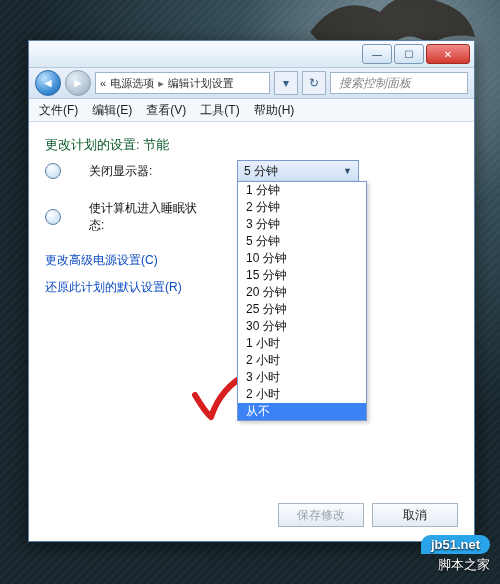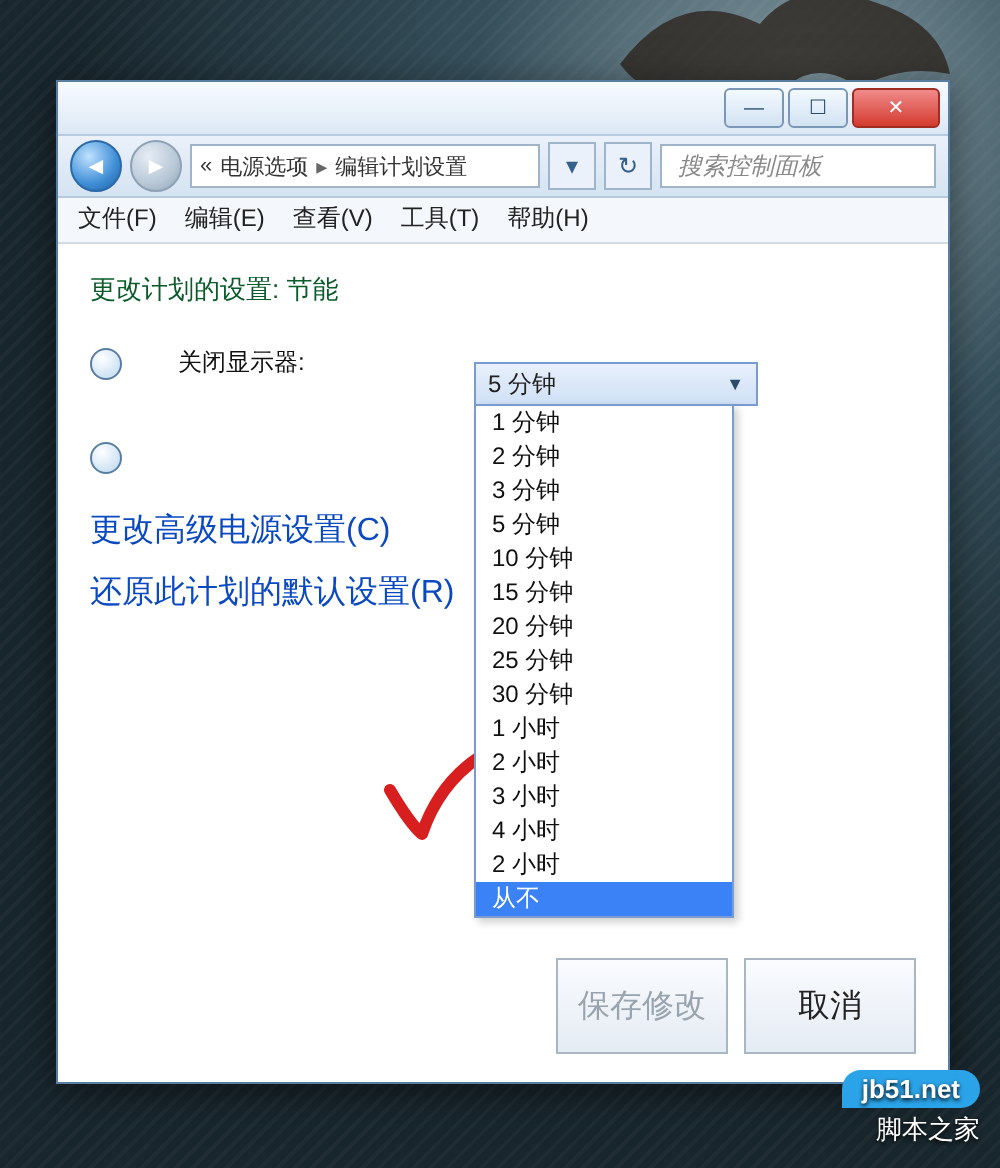--- a/index.html
+++ b/index.html
@@ -17,40 +17,40 @@
   .titlebar{height:26px;background:linear-gradient(#f7fbff,#dce8f5);border-bottom:1px solid #b7c9dc;display:flex;align-items:center;justify-content:flex-end;padding:0 4px;gap:2px;}
   .tbtn{width:28px;height:18px;border:1px solid #7a97b5;border-radius:3px;display:flex;align-items:center;justify-content:center;background:linear-gradient(#f3f9ff,#d2e3f3);font-size:10px;color:#2c4c6c;}
   .tbtn.close{background:linear-gradient(#f08a8a,#d43b2f);border-color:#a12c22;color:#fff;width:42px;}
   .navbar{height:30px;background:linear-gradient(#eaf1fa,#d5e3f2);border-bottom:1px solid #b7c9dc;display:flex;align-items:center;gap:4px;padding:0 6px;}
   .navBtn{width:24px;height:24px;border-radius:50%;background:radial-gradient(circle at 35% 30%,#bfe2ff,#3f8ed6 60%,#1e5d9e);border:1px solid #2b6aa8;display:flex;align-items:center;justify-content:center;color:#fff;font-size:12px;}
   .navBtn.disabled{background:radial-gradient(circle at 35% 30%,#e5edf5,#b8c7d6 60%,#8ea2b6);border-color:#8ea2b6;}
   .addr{flex:1;height:20px;border:1px solid #9fb4c9;background:#fff;display:flex;align-items:center;gap:4px;padding:0 4px;font-size:11px;color:#333;overflow:hidden;white-space:nowrap;}
   .addr .chev{color:#666;}
   .addrReload{width:22px;height:22px;border:1px solid #9fb4c9;background:#eaf1fa;display:flex;align-items:center;justify-content:center;color:#35608c;}
   .search{width:120px;height:20px;border:1px solid #9fb4c9;background:#fff;display:flex;align-items:center;padding:0 8px;color:#888;font-style:italic;}
-  .menubar{height:22px;background:#f4f8fc;border-bottom:1px solid #d0dbe6;display:flex;gap:2px;padding:0 4px;font-size:12px;color:#222;}
+  .menubar{height:22px;background:#f4f8fc;border-bottom:1px solid #d0dbe6;display:flex;align-items:center;gap:2px;padding:0 4px;font-size:12px;color:#222;}
   .menu{padding:2px 6px;}
   .content{position:relative;padding:14px 16px 0 16px;color:#222;}
   h2{margin:0 0 6px 0;font-size:13px;font-weight:normal;color:#0a5a2a;}
   .desc{font-size:11px;color:#333;margin-bottom:18px;}
   .row{display:flex;align-items:center;gap:28px;margin-bottom:18px;}
   .row .lbl{width:120px;font-size:12px;color:#111;}
   .icon-circle{width:14px;height:14px;border-radius:50%;border:1px solid #5a7ea2;background:radial-gradient(circle at 35% 30%,#fff,#cfe3f5 70%);flex:0 0 auto;}
-  .dropdown{position:relative;width:142px;margin-top:21px;}
+  .dropdown{position:relative;width:122px;}
   .dropdown .sel{height:20px;border:1px solid #7a9bd0;background:linear-gradient(#e8f0fb,#cfe0f6);display:flex;align-items:center;justify-content:space-between;padding:0 6px;font-size:12px;}
   .dropdown .sel .arrow{font-size:9px;color:#2c4c6c;}
   .options{position:absolute;top:21px;left:0;width:128px;border:1px solid #7a9bd0;background:#fff;z-index:10;box-shadow:2px 2px 4px rgba(0,0,0,.2);}
   .options .opt{padding:1px 8px;font-size:12px;color:#111;line-height:15px;}
   .options .opt.sel-hl{background:#3b82f6;color:#fff;}
   .links{margin-top:6px;}
-  .link{color:#0b49c0;font-size:16px;margin-bottom:10px;cursor:pointer;}
+  .link{color:#0b49c0;font-size:12px;margin-bottom:10px;cursor:pointer;}
   .checkmark{position:absolute;left:158px;top:245px;pointer-events:none;}
   .checkmark svg{width:70px;height:60px;}
   .footer{position:absolute;bottom:14px;right:16px;display:flex;gap:8px;}
-  .btn{min-width:64px;height:22px;border:1px solid #a8b5c3;background:linear-gradient(#fafcff,#e4ebf3);display:flex;align-items:center;justify-content:center;font-size:16px;color:#222;padding:12px 10px;}
+  .btn{min-width:64px;height:22px;border:1px solid #a8b5c3;background:linear-gradient(#fafcff,#e4ebf3);display:flex;align-items:center;justify-content:center;font-size:12px;color:#222;padding:0 10px;}
   .btn.disabled{color:#9aa4ae;}
 </style>
 </head>
 <body>
 
 <div class="bg"></div>
 
 <div class="eagle">
   <svg viewBox="0 0 180 90">
       <path d="M10 50 Q40 10 80 30 Q100 5 140 20 Q170 30 175 55 Q150 50 130 62 Q110 48 95 60 Q70 70 45 62 Q25 70 10 50 Z" fill="#2a2018" opacity=".75"></path>
@@ -106,29 +106,29 @@
             <div class="opt">3 分钟</div>
             <div class="opt">5 分钟</div>
             <div class="opt">10 分钟</div>
             <div class="opt">15 分钟</div>
             <div class="opt">20 分钟</div>
             <div class="opt">25 分钟</div>
             <div class="opt">30 分钟</div>
             <div class="opt">1 小时</div>
             <div class="opt">2 小时</div>
             <div class="opt">3 小时</div>
-            <div class="opt">4 小时</div>
             <div class="opt">2 小时</div>
             <div class="opt sel-hl">从不</div>
           </div>
       </div>
     </div>
 
     <div class="row">
       <span class="icon-circle"></span>
+      <span class="lbl">使计算机进入睡眠状态:</span>
     </div>
 
     <div class="links">
       <div class="link">更改高级电源设置(C)</div>
       <div class="link">还原此计划的默认设置(R)</div>
     </div>
 
     <div class="checkmark">
       <svg viewBox="0 0 70 60">
           <path d="M8 28 Q18 45 24 50 Q34 20 62 6" stroke="#d81f1f" stroke-width="6" fill="none" stroke-linecap="round" stroke-linejoin="round"></path>

